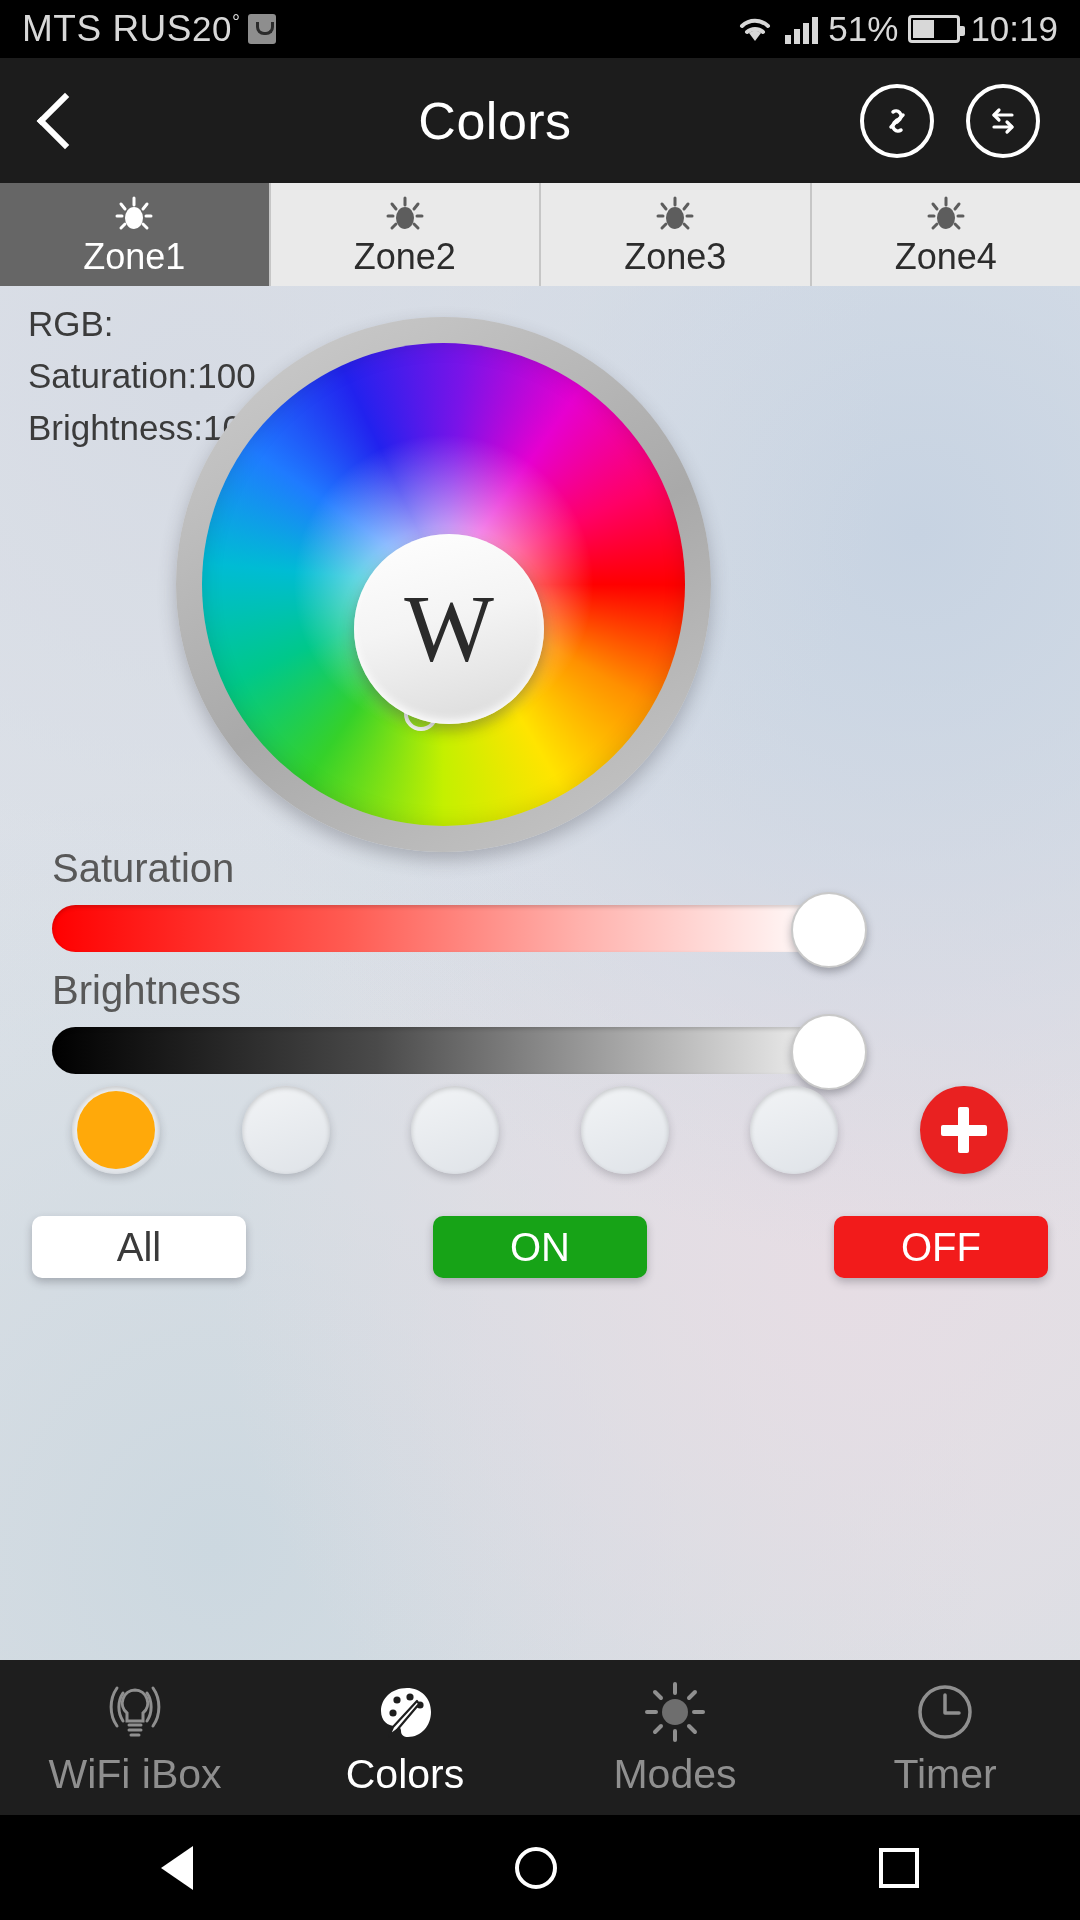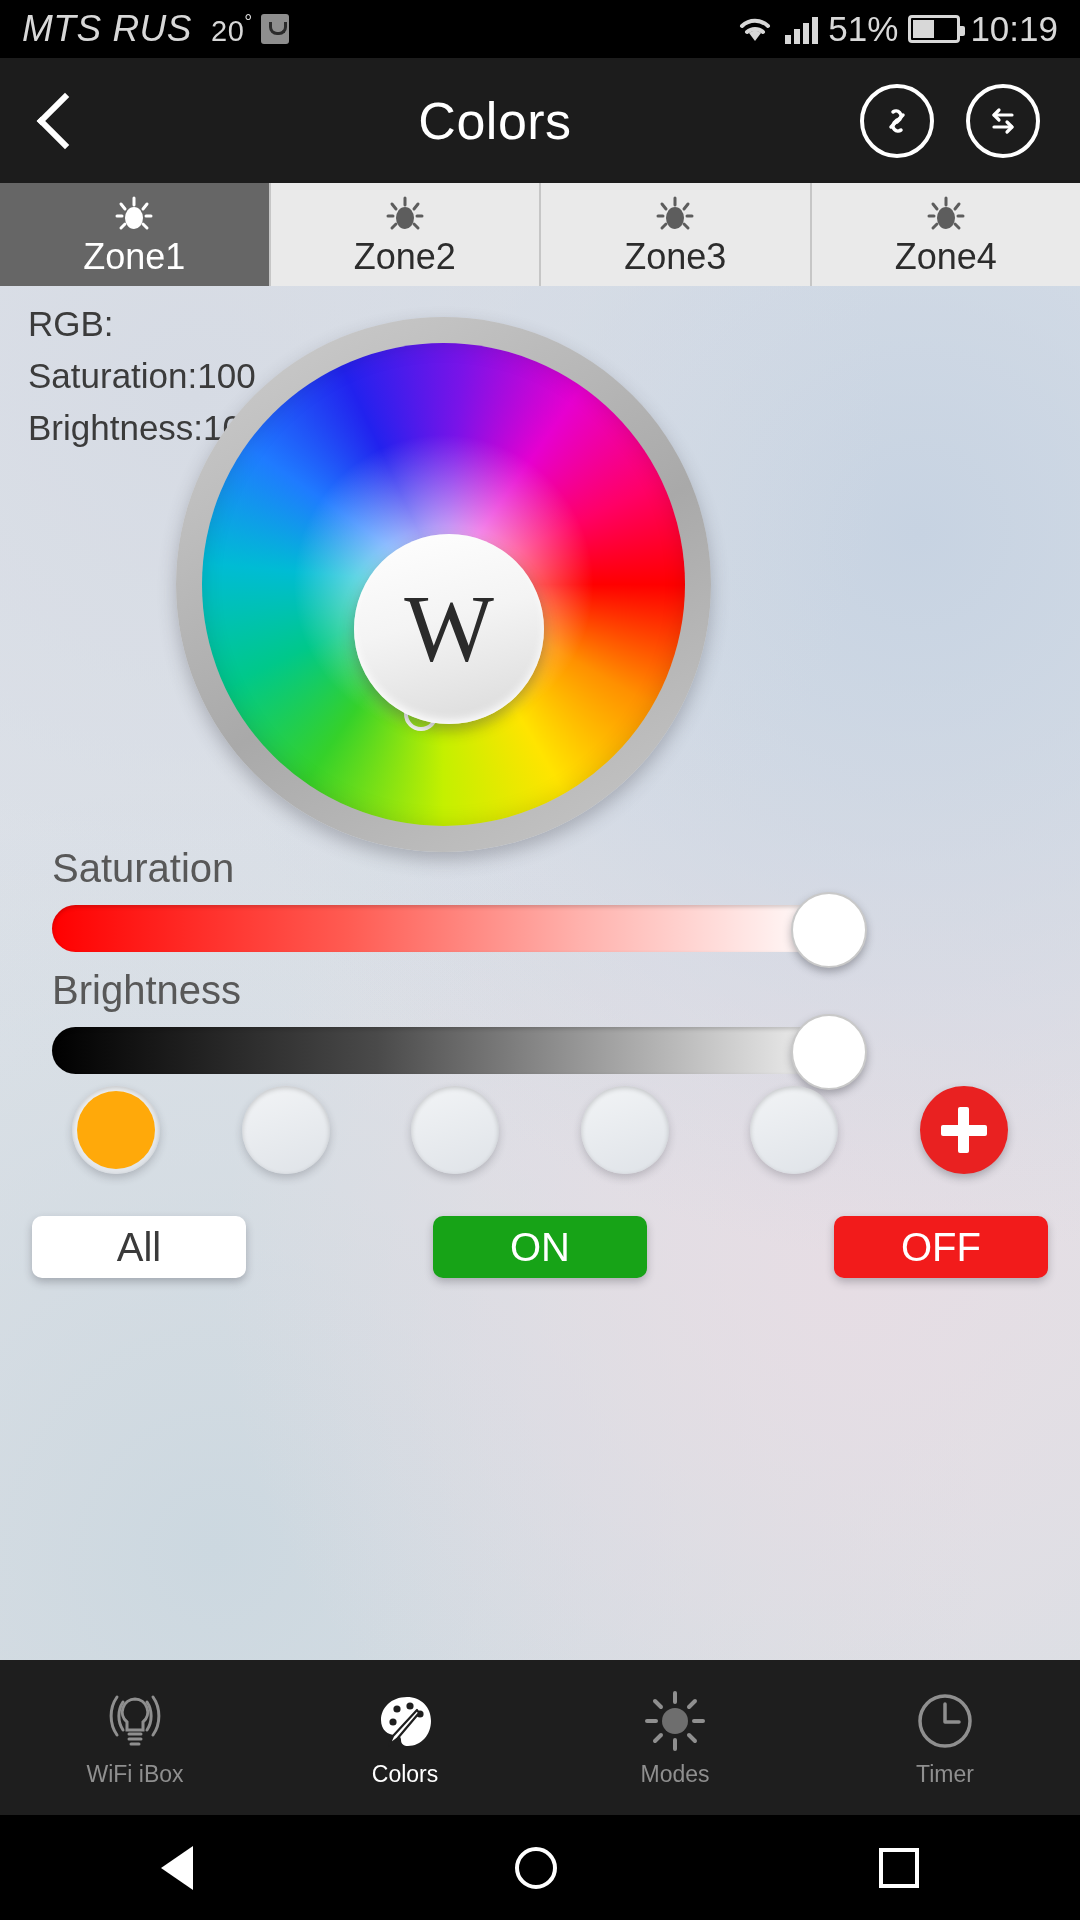--- a/index.html
+++ b/index.html
@@ -32,22 +32,22 @@
     padding: 0 22px;
     box-sizing: border-box;
   }
   .status-left {
     display: flex;
     align-items: baseline;
     color: #d8d8d8;
     font-size: 37px;
     letter-spacing: 0.5px;
   }
-  .status-carrier { font-size: 37px; font-style: italic; }
-  .status-temp { font-size: 29px; margin-left: 19px; }
+  .status-carrier { font-size: 37px; }
+  .status-temp { font-size: 35px; margin-left: 0; }
   .status-deg { font-size: 20px; position: relative; top: -12px; }
   .sim-box {
     width: 28px; height: 30px;
     border-radius: 3px;
     background: #8e8e8e;
     margin-left: 8px;
     position: relative;
     top: 3px;
   }
   .sim-box::after {
@@ -332,21 +332,21 @@
     display: flex;
   }
   .nav-item {
     flex: 1;
     display: flex;
     flex-direction: column;
     align-items: center;
     justify-content: center;
     gap: 10px;
   }
-  .nav-label { font-size: 23px; color: #8f8f8f; line-height: 1; text-align: right; }
+  .nav-label { font-size: 41px; color: #8f8f8f; line-height: 1; text-align: right; }
   .nav-item.active .nav-label { color: #ffffff; }
   .nav-ico { width: 64px; height: 64px; display: block; }
 
   
   .androidnav {
     position: absolute;
     left: 0; top: 1815px;
     width: 1080px; height: 105px;
     background: #000;
     display: flex;

